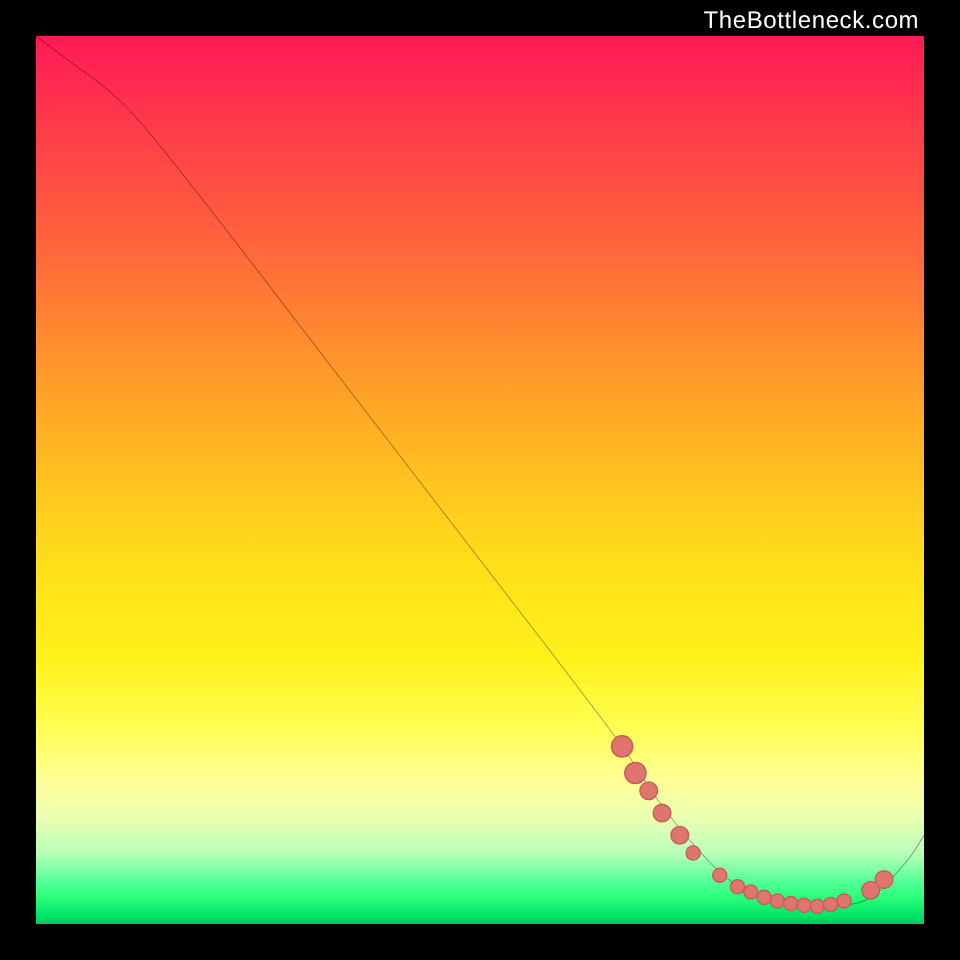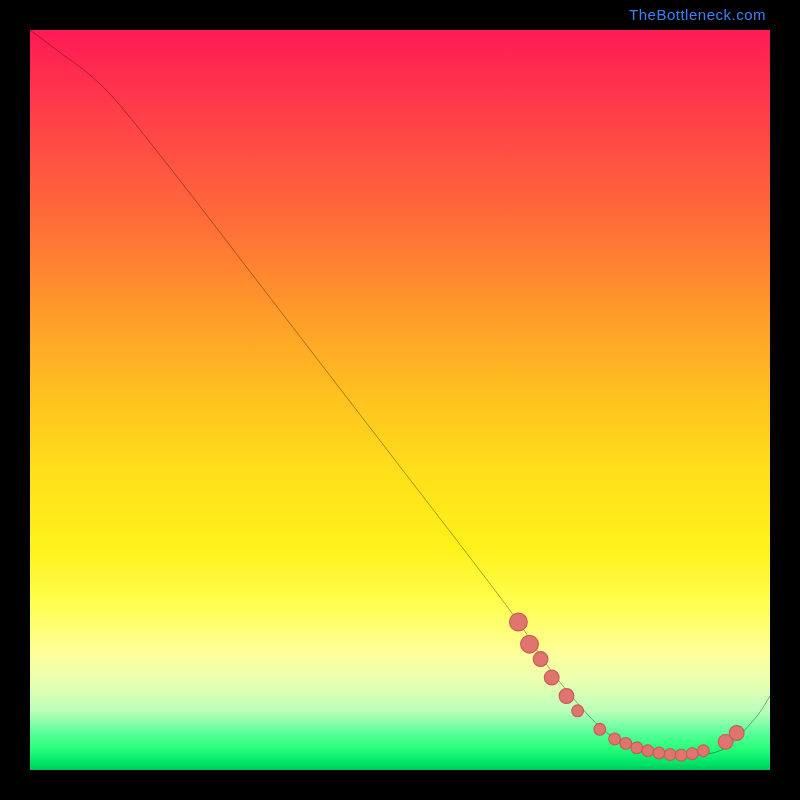--- a/index.html
+++ b/index.html
@@ -40,22 +40,22 @@
       #5aff9a 95%,
       #2aff7a 97%,
       #00e66a 99%,
       #00c85a 100%
     );
   }
   .watermark {
     position: absolute;
     top: 6px;
     right: 34px;
-    color: #3b82f6;
-    font-size: 15px;
+    color: #ffffff;
+    font-size: 20px;
     font-weight: 400;
     letter-spacing: 0.5px;
     user-select: none;
   }
   svg.curve {
     position: absolute;
     left: 0;
     top: 0;
     width: 740px;
     height: 740px;

